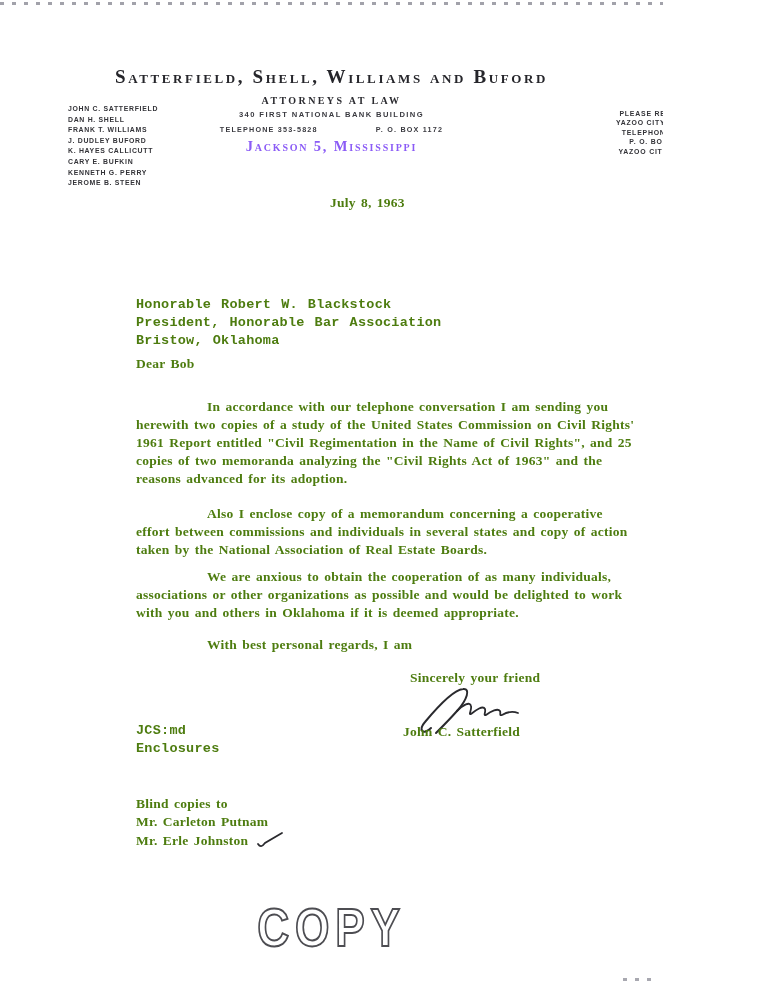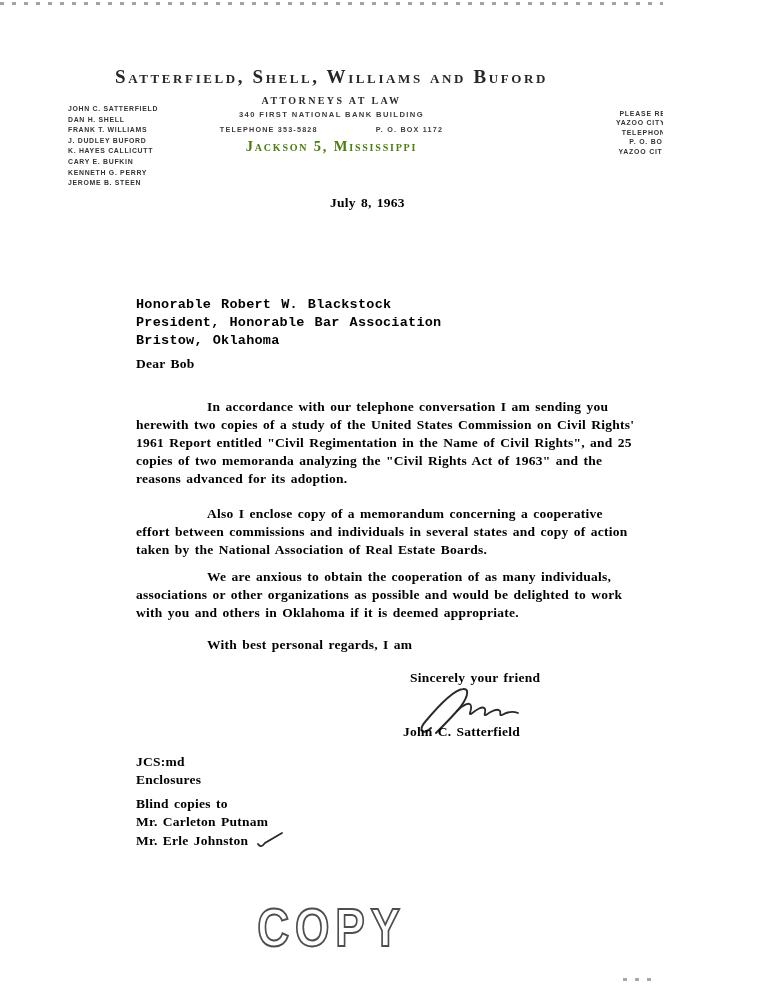--- a/index.html
+++ b/index.html
@@ -43,55 +43,55 @@
     margin-top: 6px;
     font-family: "Liberation Sans", sans-serif;
     font-size: 7.2px; font-weight: 700; letter-spacing: 1.2px; color: #3a3a40;
   }
   .lh-phone-row span { display: inline-block; }
   .lh-phone-row .gap { width: 58px; }
   .lh-city {
     margin-top: 4px;
     font-family: "Liberation Serif", serif;
     font-variant: small-caps;
-    font-size: 14.5px; font-weight: 600; letter-spacing: 1.8px; color: #4d7c0f;
+    font-size: 14.5px; font-weight: 600; letter-spacing: 1.8px; color: #8b5cf6;
   }
   .attorneys {
     position: absolute; left: 68px; top: 104px; width: 130px;
     font-family: "Liberation Sans", sans-serif;
     font-size: 6.9px; font-weight: 700; letter-spacing: 0.7px;
     line-height: 10.6px; color: #333338;
     list-style: none;
   }
   .reply-block {
     position: absolute; left: 592px; top: 109px; width: 130px;
     text-align: center;
     font-family: "Liberation Sans", sans-serif;
     font-size: 6.9px; font-weight: 700; letter-spacing: 0.8px;
     line-height: 9.4px; color: #333338;
   }
   
   .tw {
     font-family: "Liberation Serif", serif;
     font-size: 13.5px; font-weight: 700;
     letter-spacing: 0.25px; word-spacing: 1.6px;
-    color: #000000;
+    color: #4d7c0f;
   }
   .date-line { position: absolute; left: 330px; top: 195px; }
   .recipient { position: absolute; left: 136px; top: 296px; line-height: 18px; font-family: Liberation Mono, monospace; }
   .salutation { position: absolute; left: 136px; top: 356px; }
   .para { position: absolute; left: 136px; width: 502px; line-height: 18px; text-indent: 71px; }
   .p1 { top: 398px; }
   .p2 { top: 505px; }
   .p3 { top: 568px; }
   .closing-line { position: absolute; left: 207px; top: 637px; }
   .comp-close { position: absolute; left: 410px; top: 670px; }
   .signature-svg { position: absolute; left: 417px; top: 684px; }
   .signer-name { position: absolute; left: 403px; top: 724px; }
-  .footer-block { position: absolute; left: 136px; top: 753px; line-height: 18px; }
+  .footer-block { position: absolute; left: 136px; top: 722px; line-height: 18px; font-family: Liberation Mono, monospace; }
   .blind-block { position: absolute; left: 136px; top: 795px; line-height: 18px; }
   .check-svg { vertical-align: -3px; margin-left: 8px; }
   
   .copy-stamp {
     position: absolute; left: 0; right: 0; top: 896px; text-align: center;
     font-family: "Liberation Sans", sans-serif;
     font-size: 54px; font-weight: 700; letter-spacing: 7px;
     color: #ffffff;
     -webkit-text-stroke: 2px #4d4d52;
     text-stroke: 2px #4d4d52;

